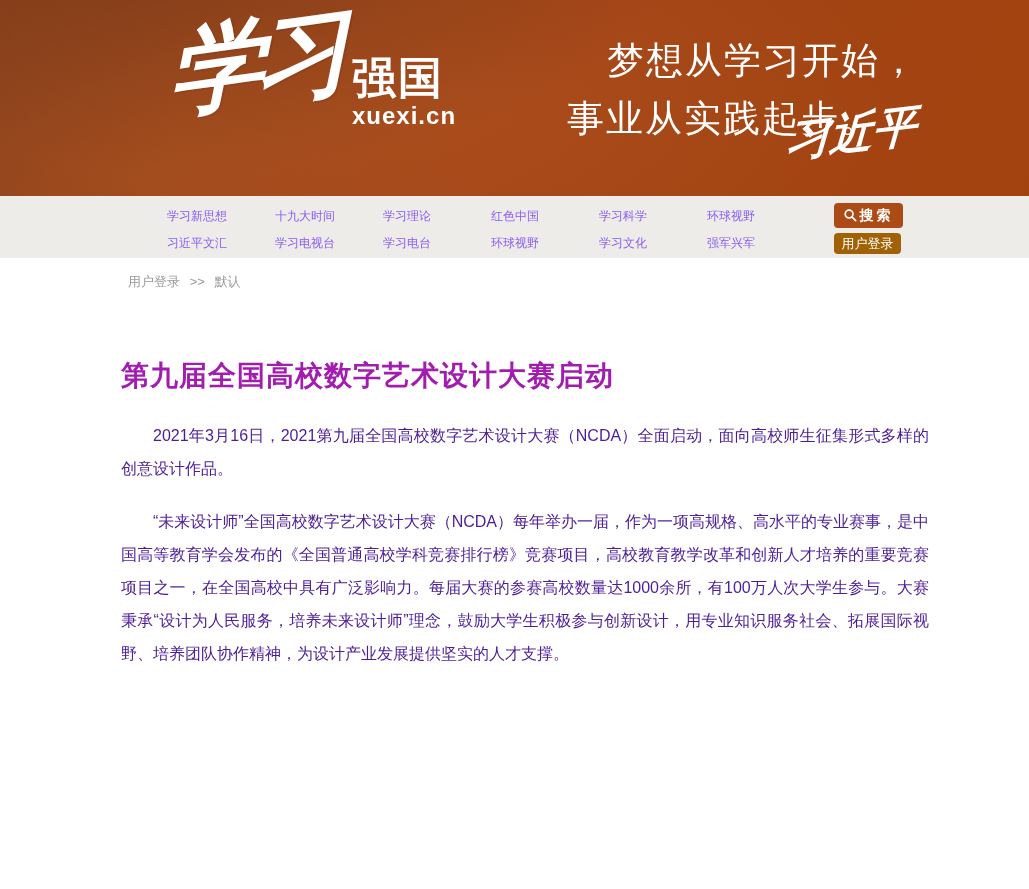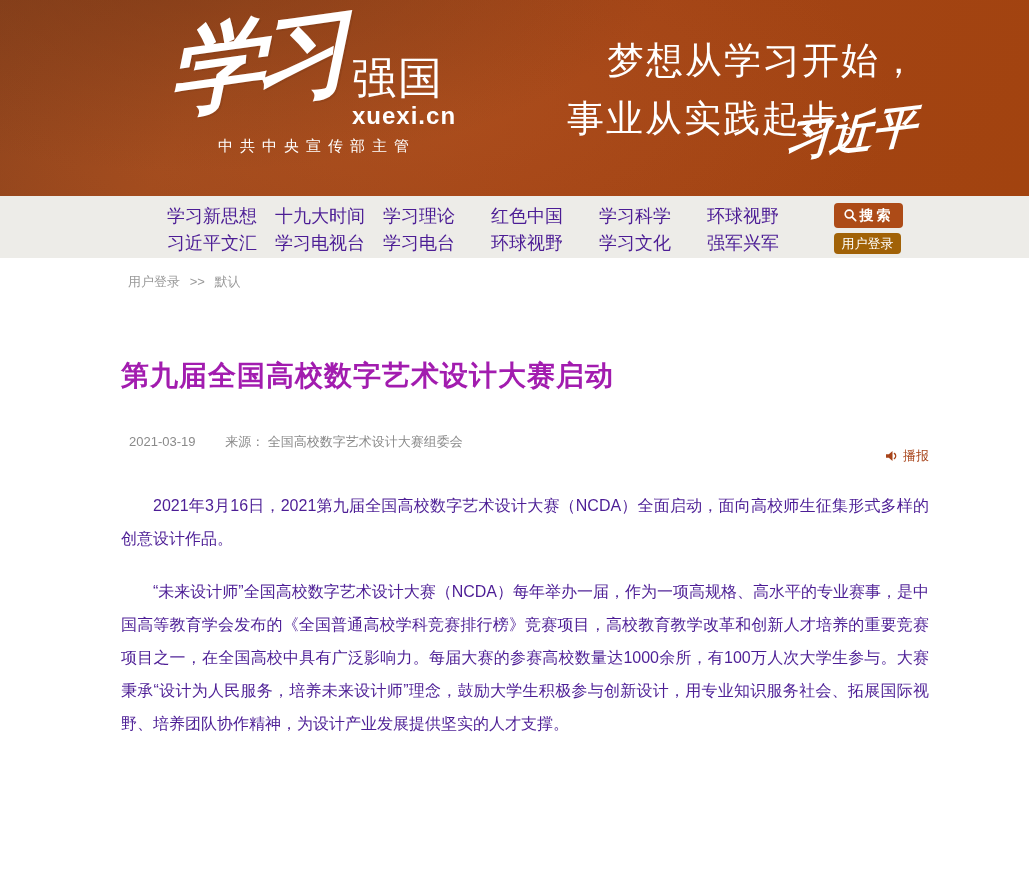--- a/index.html
+++ b/index.html
@@ -36,21 +36,21 @@
     font-style: italic;
     font-weight: bold;
     transform: rotate(-8deg) skewX(-6deg);
     letter-spacing: -10px;
     margin-right: 12px;
     text-shadow: 2px 2px 0 rgba(0,0,0,0.06);
   }
   .logo-block-wrap { margin-top: 42px; }
   .logo-block {
     font-size: 44px;
-    font-weight: 400;
+    font-weight: 700;
     letter-spacing: 2px;
     line-height: 1;
   }
   .logo-domain {
     font-size: 24px;
     font-weight: bold;
     letter-spacing: 1px;
     margin-top: 2px;
     text-align: right;
   }
@@ -99,22 +99,22 @@
     background: #edece8;
   }
   .nav-grid {
     position: absolute;
     left: 167px; top: 7px;
     display: grid;
     grid-template-columns: repeat(6, 108px);
     grid-auto-rows: 27px;
   }
   .nav-item {
-    font-size: 18px;
-    color: #4c1d95;
+    font-size: 12px;
+    color: #8b5cf6;
     line-height: 27px;
     cursor: pointer;
     white-space: nowrap;
   }
   .nav-buttons { position: absolute; right: 100px; top: 0; width: 95px; height: 62px; }
   .btn-search {
     position: absolute;
     right: 26px; top: 7px;
     width: 69px; height: 25px;
     background: #ad4b17;
@@ -205,21 +205,20 @@
 <body>
 
 <div class="banner">
   <div class="logo-group">
     <div class="logo-script">学习</div>
     <div class="logo-block-wrap">
       <div class="logo-block">强国</div>
       <div class="logo-domain">xuexi.cn</div>
     </div>
   </div>
-  <div class="logo-subtitle">中共中央宣传部主管</div>
   <div class="slogan">
     <div class="slogan-line1">梦想从学习开始，</div>
     <div class="slogan-line2">事业从实践起步。</div>
   </div>
   <div class="signature">习近平</div>
 </div>
 
 <div class="navbar">
   <div class="nav-grid">
     <div class="nav-item">学习新思想</div>
@@ -253,35 +252,19 @@
 
 <div class="breadcrumb">
   <span>用户登录</span>
   <span class="sep">&gt;&gt;</span>
   <span>默认</span>
 </div>
 
 <div class="content">
   <h1 class="article-title">第九届全国高校数字艺术设计大赛启动</h1>
 
-  <div class="meta-row">
-    <div class="meta-left">
-      <span>2021-03-19</span>
-      <span class="source-label">来源：</span>
-      <span>全国高校数字艺术设计大赛组委会</span>
-    </div>
-    <div class="broadcast">
-      <span class="speaker-icon">
-        <svg viewBox="0 0 14 12" width="13" height="12">
-          <polygon points="0,4 3,4 7,0.5 7,11.5 3,8 0,8" fill="#a8441a"></polygon>
-          <path d="M9 3.2 A 3.4 3.4 0 0 1 9 8.8" fill="none" stroke="#a8441a" stroke-width="1.4" stroke-linecap="round"></path>
-        </svg>
-      </span>
-      <span>播报</span>
-    </div>
-  </div>
 
   <div class="article-body">
     <p>2021年3月16日，2021第九届全国高校数字艺术设计大赛（NCDA）全面启动，面向高校师生征集形式多样的创意设计作品。</p>
     <p>“未来设计师”全国高校数字艺术设计大赛（NCDA）每年举办一届，作为一项高规格、高水平的专业赛事，是中国高等教育学会发布的《全国普通高校学科竞赛排行榜》竞赛项目，高校教育教学改革和创新人才培养的重要竞赛项目之一，在全国高校中具有广泛影响力。每届大赛的参赛高校数量达1000余所，有100万人次大学生参与。大赛秉承“设计为人民服务，培养未来设计师”理念，鼓励大学生积极参与创新设计，用专业知识服务社会、拓展国际视野、培养团队协作精神，为设计产业发展提供坚实的人才支撑。</p>
 
   </div>
 </div>
 
 </body></html>

